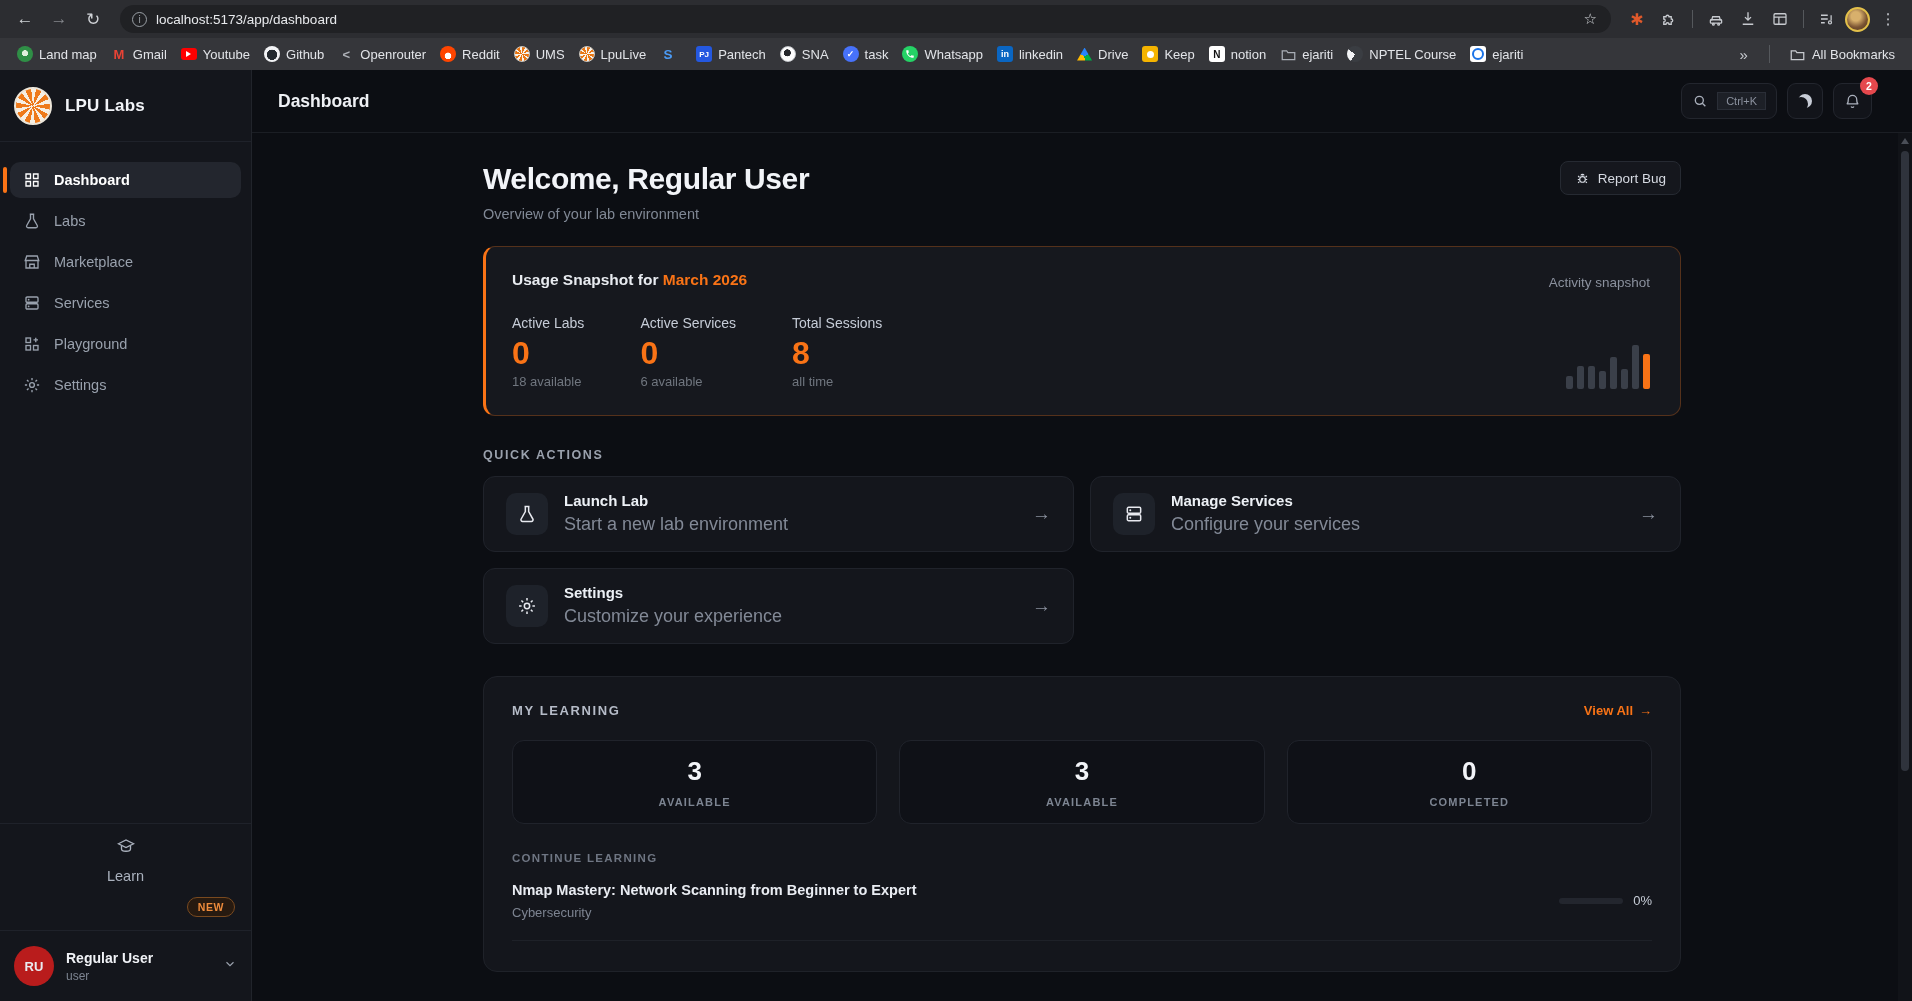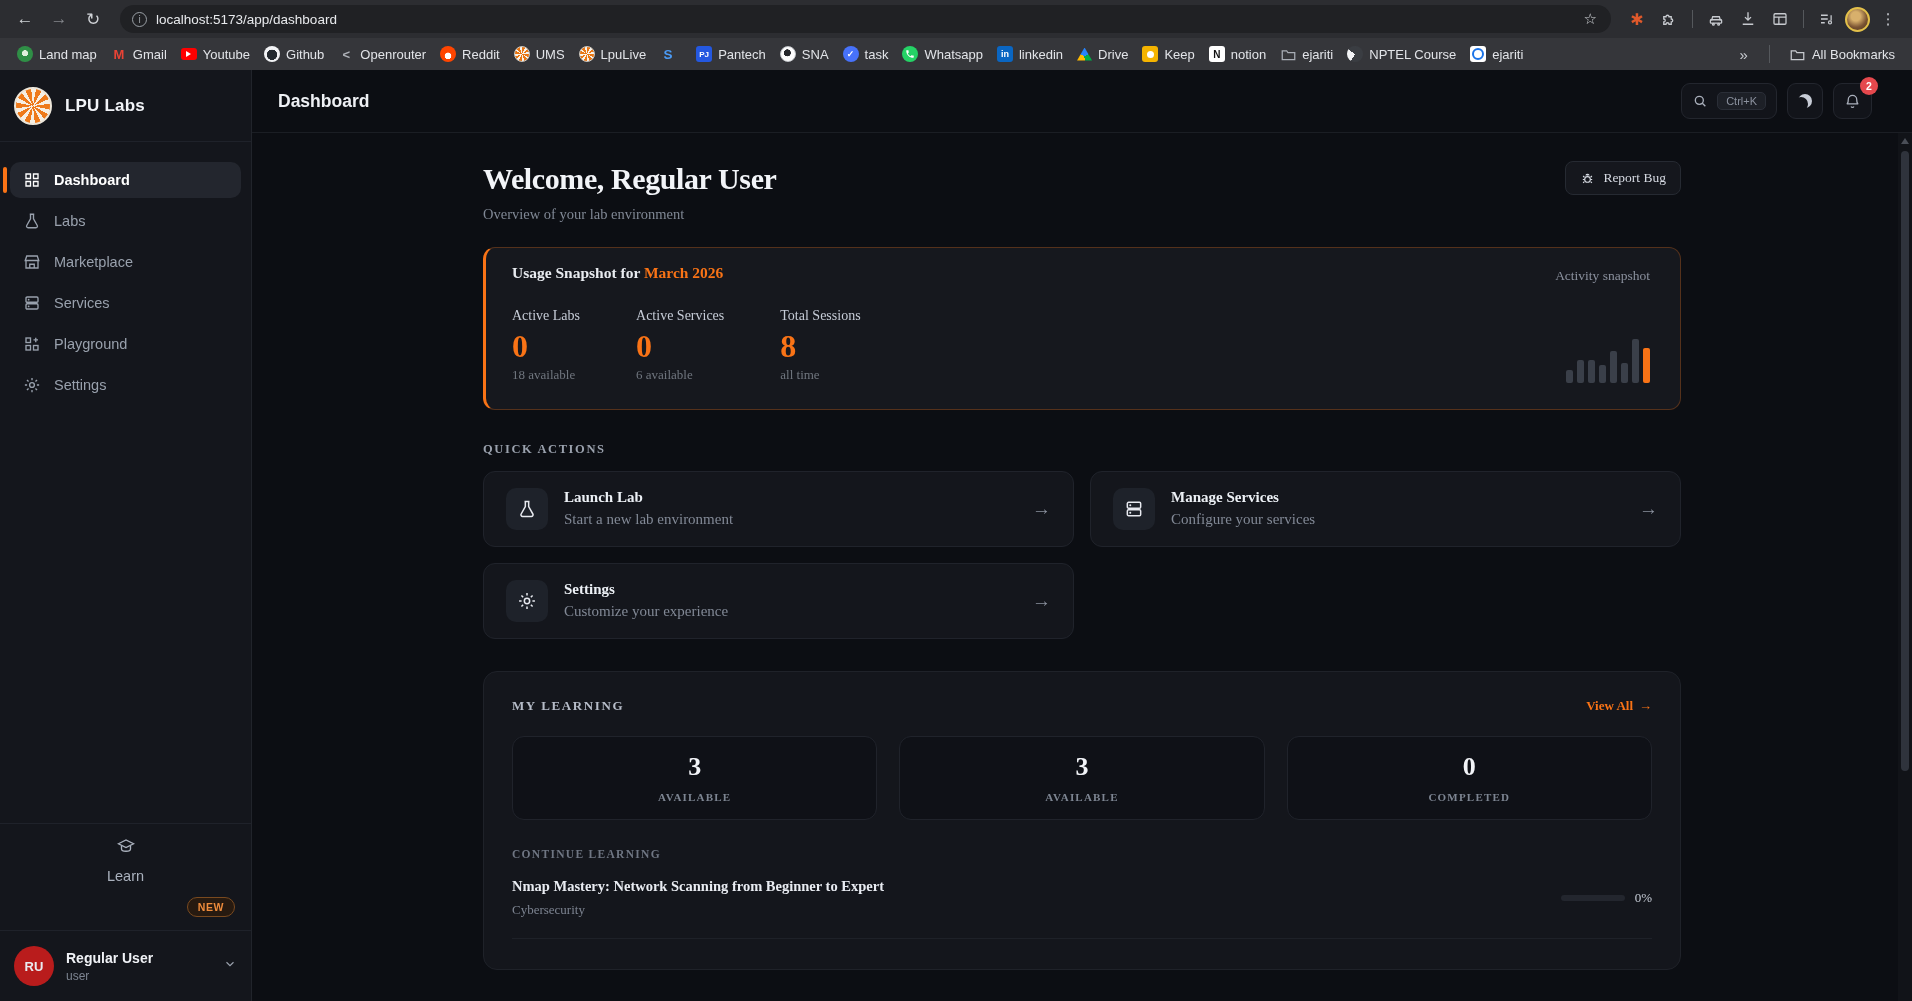--- a/index.html
+++ b/index.html
@@ -69,51 +69,51 @@
   .user-avatar { width:40px; height:40px; border-radius:50%; background:#b91c1c; color:#e9ebf1; font-weight:700; font-size:13px; display:flex; align-items:center; justify-content:center; flex:none; }
   .user-name { font-size:14px; font-weight:700; color:#f0f2f6; }
   .user-role { font-size:12px; color:#7d8491; margin-top:3px; }
   .user-chev { margin-left:auto; color:#9aa1ad; }
 
   .main { flex:1; position:relative; background:#0c0e13; }
   .app-header { height:63px; border-bottom:1px solid #1b1e24; display:flex; align-items:center; padding:0 26px; }
   .page-title { font-size:17.5px; font-weight:700; color:#eef0f4; }
   .header-actions { margin-left:auto; display:flex; gap:10px; padding-right:14px; }
   .hbtn { height:36px; border:1px solid #23262e; background:#12141a; border-radius:9px; display:flex; align-items:center; gap:9px; padding:0 10px; color:#aab0bc; position:relative; cursor:pointer; }
-  .kbd { background:#1d2027; border:1px solid #2a2e37; color:#8b919e; font-size:11px; padding:2px 8px; border-radius:5px; }
+  .kbd { background:#1d2027; border:1px solid #2a2e37; color:#8b919e; font-size:11px; padding:2px 8px; border-radius:0; }
   .moon { width:14px; height:14px; border-radius:50%; box-shadow:inset -4px 3px 0 0 #c7ccd6; }
   .bell-badge { position:absolute; top:-7px; right:-7px; background:#e5484d; color:#fff; font-size:10.5px; font-weight:700; min-width:18px; height:18px; border-radius:50%; display:flex; align-items:center; justify-content:center; }
 
   .content { height:868px; overflow:hidden; padding-top:28px; }
-  .container { width:1198px; margin:0 auto;font-family:Liberation Serif, serif; }
+  .container { width:1198px; margin:0 auto; }
 
   .welcome-row { display:flex; align-items:flex-start; }
   .welcome-h1 { font-size:30px; font-weight:700; color:#f2f4f8; letter-spacing:-.4px; line-height:36px; }
   .welcome-sub { font-size:14.5px; color:#808895; margin-top:9px; }
   .report-btn { margin-left:auto; height:34px; border:1px solid #262a32; background:#15171d; border-radius:8px; display:flex; align-items:center; gap:8px; padding:0 14px; color:#d6dae2; font-size:13.5px; cursor:pointer; }
 
-  .usage-card { margin-top:24px; background:#16181e; border:1px solid rgba(249,115,22,.28); border-left:3px solid #f97316; border-radius:12px; padding:16px 30px 26px 26px; display:flex; }
+  .usage-card { margin-top:24px; background:#16181e; border:1px solid rgba(249,115,22,.28); border-left:3px solid #f97316; border-radius:12px; padding:24px 30px 26px 26px; display:flex; }
   .usage-title { font-size:15.5px; font-weight:700; color:#e8ebf0; }
   .usage-month { color:#f97316; }
   .usage-stats { display:flex; gap:56px; margin-top:26px; }
   .ustat-label { font-size:14px; color:#c6ccd7; }
   .ustat-value { font-size:32px; font-weight:700; color:#f97316; line-height:1.15; margin-top:4px; }
   .ustat-sub { font-size:13px; color:#70767f; margin-top:2px; }
   .usage-right { margin-left:auto; display:flex; flex-direction:column; align-items:flex-end; justify-content:space-between; padding-top:4px; }
   .activity-label { font-size:13.5px; color:#8b919e; }
   .abars { display:flex; align-items:flex-end; gap:4px; height:44px; }
   .abar { width:7px; border-radius:2px; background:#3a3f49; }
   .abar.accent { background:#f97316; }
 
   .section-label { margin-top:32px; font-size:12.5px; font-weight:700; letter-spacing:1.6px; color:#9aa1ad; }
   .qa-grid { margin-top:14px; display:grid; grid-template-columns:1fr 1fr; gap:16px; }
   .qa-card { background:#14161c; border:1px solid #20232b; border-radius:12px; height:76px; display:flex; align-items:center; gap:16px; padding:0 22px; cursor:pointer; }
   .qa-icon { width:42px; height:42px; border-radius:10px; background:#1e222a; color:#e8eaf0; display:flex; align-items:center; justify-content:center; flex:none; }
   .qa-title { font-size:15px; font-weight:700; color:#ecf0f5; }
-  .qa-sub { font-size:15px; color:#828996; margin-top:5px; }
+  .qa-sub { font-size:18px; color:#828996; margin-top:5px; }
   .qa-arrow { margin-left:auto; color:#8b919e; font-size:19px; }
 
   .learning-card { margin-top:32px; background:#14161c; border:1px solid #1f2229; border-radius:14px; padding:26px 28px 30px; }
   .learn-head { display:flex; align-items:center; }
   .learn-title { font-size:13px; font-weight:700; letter-spacing:1.6px; color:#b6bcc8; }
   .view-all { margin-left:auto; color:#f97316; font-size:13px; font-weight:700; display:flex; align-items:center; gap:6px; cursor:pointer; }
   .lstats { display:grid; grid-template-columns:repeat(3,1fr); gap:22px; margin-top:22px; }
   .lstat { background:#0f1117; border:1px solid #20232b; border-radius:12px; height:84px; display:flex; flex-direction:column; align-items:center; justify-content:center; gap:9px; }
   .lstat-val { font-size:26px; font-weight:700; color:#f2f4f8; }
   .lstat-label { font-size:11px; font-weight:700; letter-spacing:1.2px; color:#7d8592; }

